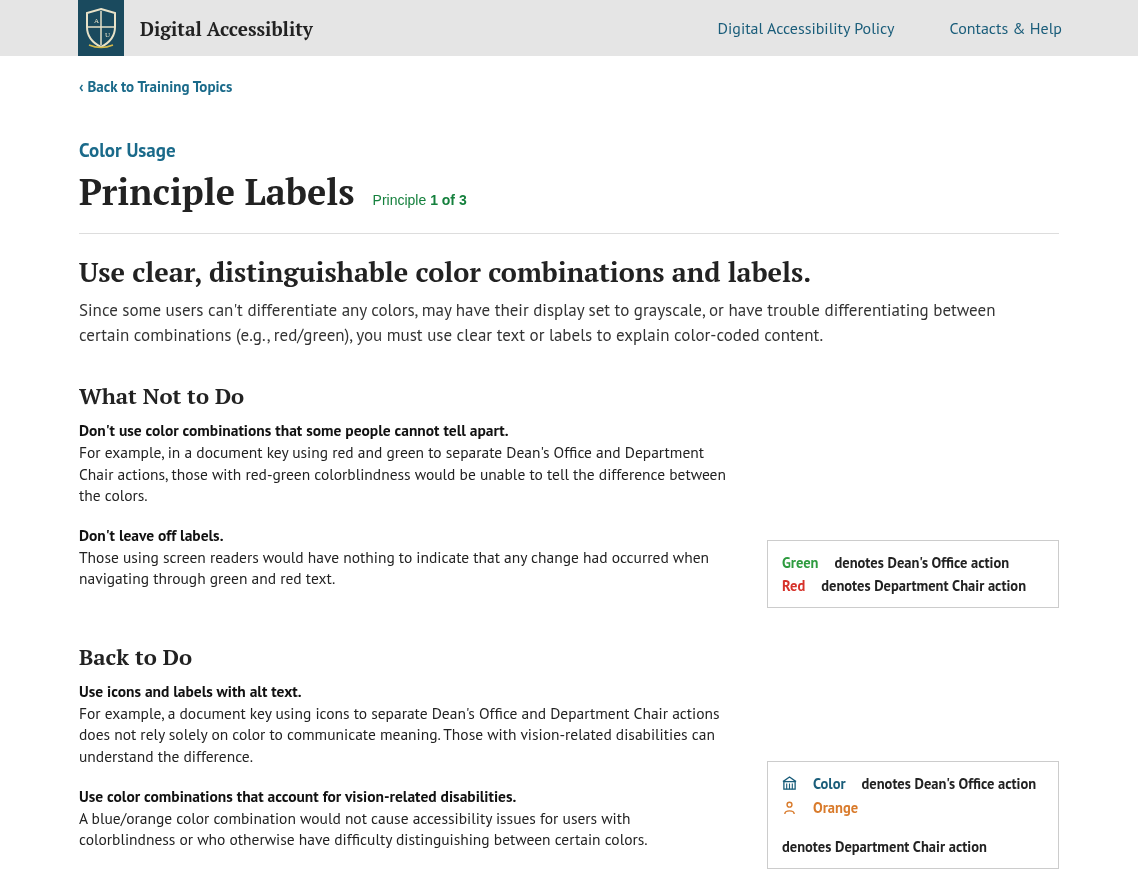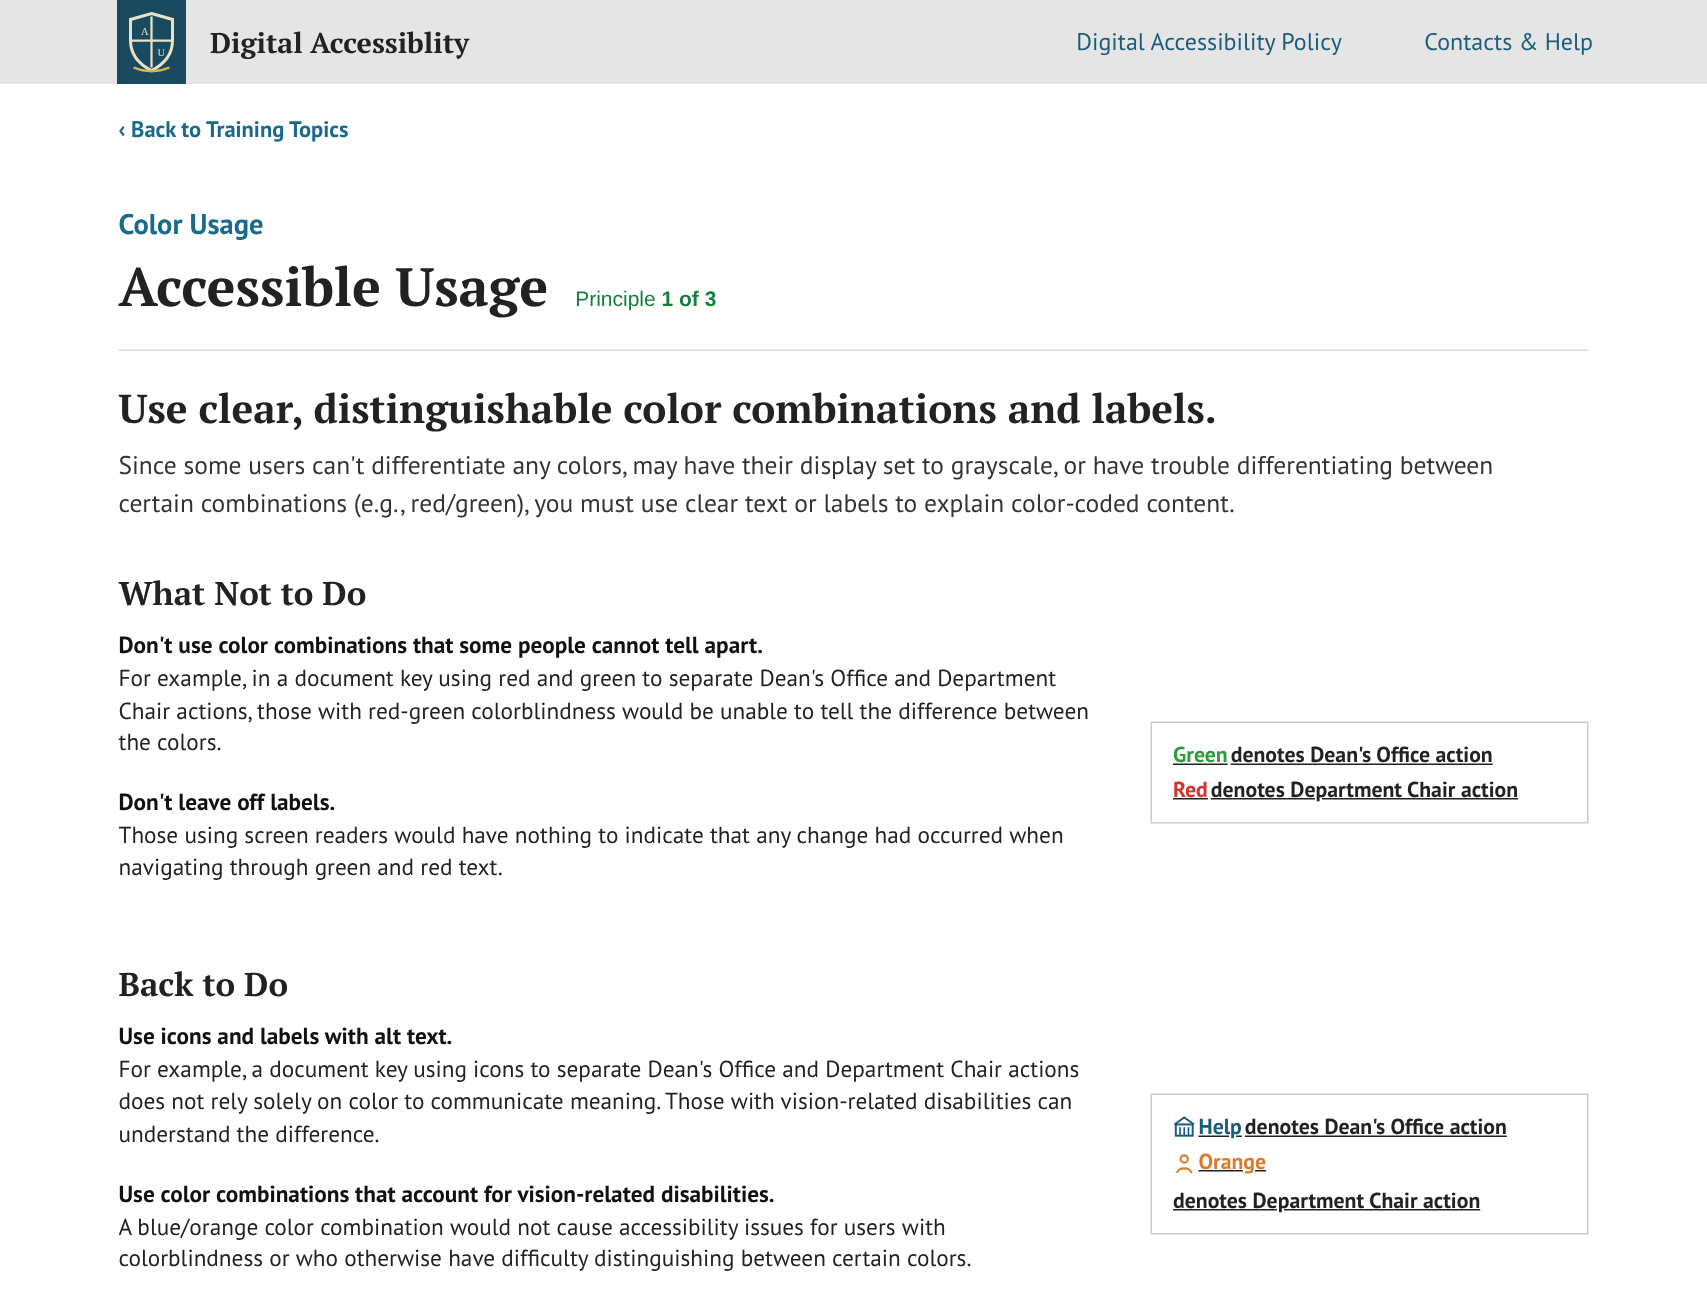--- a/index.html
+++ b/index.html
@@ -99,39 +99,39 @@
     .intro {
       font-size: 17px;
       line-height: 1.45;
       color: #333;
       max-width: 920px;
       margin-bottom: 20px;
     }
     .two-col {
       display: flex;
       gap: 40px;
-      align-items: center;
+      align-items: flex-end;
     }
     .left-col { flex: 1; max-width: 650px; }
     .right-col { width: 292px; flex-shrink: 0; }
     .para {
       font-size: 15.5px;
       line-height: 1.4;
       color: #222;
       margin-bottom: 18px;
     }
     .para strong { font-weight: 700; color: #111; }
     .example-box {
       border: 1px solid #ccc;
       padding: 10px 14px;
       font-size: 14.5px;
       line-height: 1.6;
       margin-top: 2px;
     }
-    .ex-row { display: flex; align-items: center; gap: 2px; flex-wrap: wrap; text-decoration: underline; }
+    .ex-row { display: flex; align-items: center; gap: 16px; flex-wrap: wrap; }
     .ex-green { color: #2e9b3f; font-weight: 700; }
     .ex-red { color: #d6322a; font-weight: 700; }
     .ex-blue { color: #1a5d7a; font-weight: 700; }
     .ex-orange { color: #d97b2c; font-weight: 700; }
     .ex-icon { width: 15px; height: 15px; flex-shrink: 0; }
     .ex-text { font-weight: 700; color: #222; }
   </style>
 </head>
 <body>
 
@@ -153,21 +153,21 @@
     <a href="#">Digital Accessibility Policy</a>
     <a href="#">Contacts &amp; Help</a>
   </nav>
 </div>
 
 <div class="page">
   <a href="#" class="backlink">‹ Back to Training Topics</a>
 
   <div class="section-label">Color Usage</div>
   <h1>
-    <span>Accessible Usage</span>
+    <span>Principle Labels</span>
     <span class="principle-meta">
       <span>Principle </span><strong>1 of 3</strong>
     </span>
   </h1>
 
   <hr class="divider">
 
   <h2 class="subhead">Use clear, distinguishable color combinations and labels.</h2>
   <p class="intro">Since some users can't differentiate any colors, may have their display set to grayscale, or have trouble differentiating between certain combinations (e.g., red/green), you must use clear text or labels to explain color-coded content.</p>
 
@@ -214,21 +214,21 @@
     <div class="right-col">
       <div class="example-box">
         <div class="ex-row">
           <svg class="ex-icon" viewBox="0 0 16 16">
             <rect x="2" y="6" width="12" height="8" fill="none" stroke="#1a5d7a" stroke-width="1.4"></rect>
             <path d="M1 6 L8 1 L15 6" fill="none" stroke="#1a5d7a" stroke-width="1.4"></path>
             <line x1="5" y1="8" x2="5" y2="14" stroke="#1a5d7a" stroke-width="1.2"></line>
             <line x1="8" y1="8" x2="8" y2="14" stroke="#1a5d7a" stroke-width="1.2"></line>
             <line x1="11" y1="8" x2="11" y2="14" stroke="#1a5d7a" stroke-width="1.2"></line>
           </svg>
-          <span class="ex-blue">Help</span>
+          <span class="ex-blue">Color</span>
             <span class="ex-text"> denotes Dean's Office action</span>
         </div>
         <div class="ex-row">
           <svg class="ex-icon" viewBox="0 0 16 16">
             <circle cx="8" cy="5" r="2.6" fill="none" stroke="#d97b2c" stroke-width="1.5"></circle>
             <path d="M3 15 C3 10.5 13 10.5 13 15" fill="none" stroke="#d97b2c" stroke-width="1.5"></path>
           </svg>
           <span class="ex-orange">Orange</span>
             <span class="ex-text"> denotes Department Chair action</span>
         </div>

